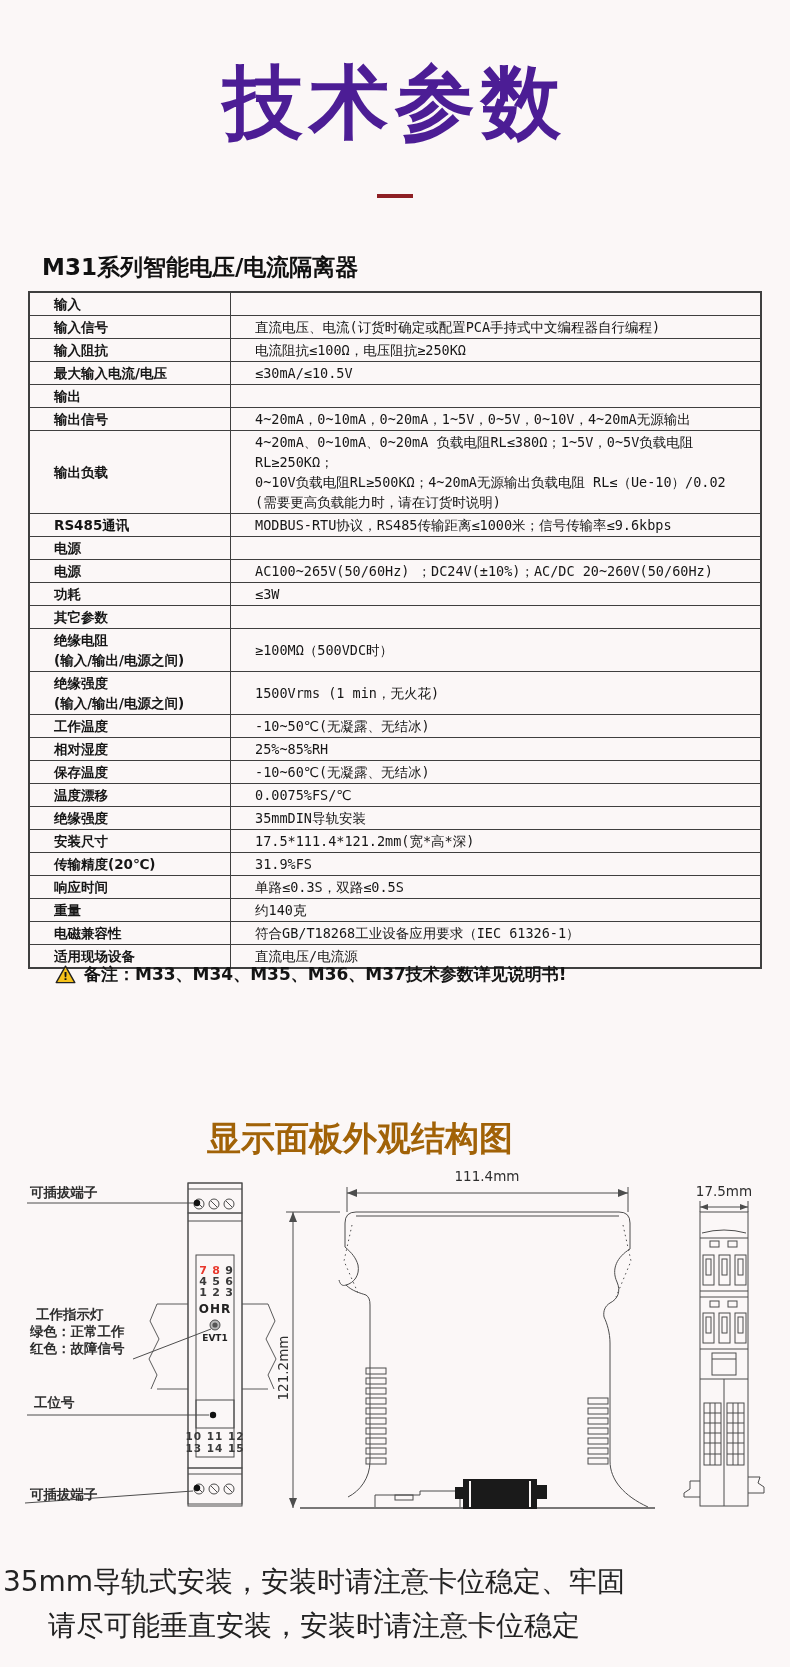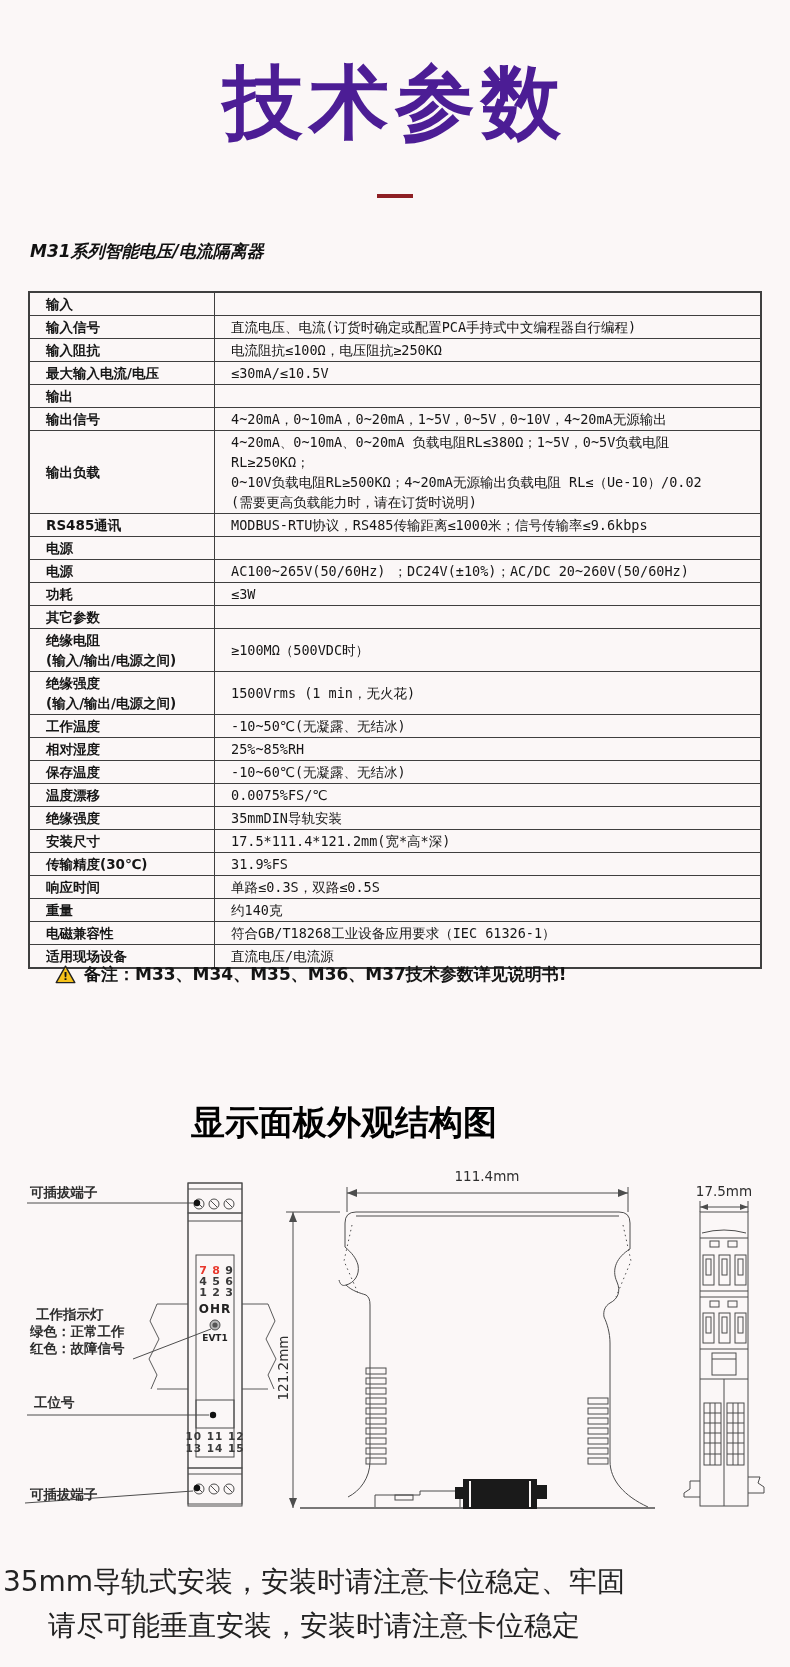--- a/index.html
+++ b/index.html
@@ -2,31 +2,31 @@
 <html><head>
 <meta charset="utf-8">
 <style>
   html,body{margin:0;padding:0;background:#fbf7f7;}
   .page{position:relative;width:790px;height:1667px;background:#fbf7f7;overflow:hidden;
         font-family:"DejaVu Sans",sans-serif;color:#1c1c1c;}
   .main-title{position:absolute;top:50px;left:0;width:790px;margin:0;text-align:center;
         font-size:80px;font-weight:900;letter-spacing:6px;color:#4c1d95;}
   .accent-dash{position:absolute;top:194px;left:50%;transform:translateX(-50%);
         width:36px;height:4px;background:#8e1f24;}
-  .sec1-title{position:absolute;top:240px;left:30px;margin:0;font-size:17px;font-weight:bold;color:#111;font-style:italic;}
+  .sec1-title{position:absolute;top:240px;left:30px;margin:12px;font-size:23px;font-weight:bold;color:#111;}
   table.spec{position:absolute;top:291px;left:28px;width:734px;border-collapse:collapse;
         border:2px solid #3f3f3f;table-layout:fixed;}
-  table.spec td{border:1px solid #3f3f3f;font-size:13.5px;line-height:20px;padding:1px 16px;
+  table.spec td{border:1px solid #3f3f3f;font-size:13.5px;line-height:20px;padding:1px 24px;
         color:#161616;white-space:pre-line;vertical-align:middle;overflow:hidden;}
   td.label{width:152px;font-weight:bold;font-size:14px;}
   td.value{font-family:"DejaVu Sans Mono","DejaVu Sans",monospace;}
   .note{position:absolute;top:963px;left:55px;display:flex;align-items:center;gap:8px;
         font-size:17px;font-weight:bold;color:#141414;}
-  .sec2-title{position:absolute;top:1100px;left:0;width:688px;margin:0;text-align:center;
-        font-size:34px;font-weight:900;color:#000000;}
+  .sec2-title{position:absolute;top:1100px;left:0;width:688px;margin:16px;text-align:center;
+        font-size:34px;font-weight:900;color:#a16207;}
   .diagram-wrap{position:absolute;top:1163px;left:0;width:790px;height:360px;}
   .footer{position:absolute;top:1560px;left:0;width:628px;text-align:center;
         font-size:28px;color:#222;line-height:1.58;}
   svg text{font-family:"DejaVu Sans",sans-serif;}
   .dlabel{font-size:13.5px;font-weight:bold;fill:#2e2e2e;}
   .dim{font-size:13.5px;fill:#2e2e2e;}
   .digit{font-size:11px;font-weight:bold;fill:#3a3a3a;}
   .digit.red{fill:#e8382d;}
   .numrow{font-size:10.5px;font-weight:bold;fill:#3a3a3a;letter-spacing:1px;}
   .brand{font-size:12px;font-weight:900;fill:#222;letter-spacing:1px;}
@@ -142,21 +142,21 @@
       <td class="label">绝缘强度</td>
       <td class="value">35mmDIN导轨安装</td>
     </tr>
 
     <tr>
       <td class="label">安装尺寸</td>
       <td class="value">17.5*111.4*121.2mm(宽*高*深)</td>
     </tr>
 
     <tr>
-      <td class="label">传输精度(30℃)</td>
+      <td class="label">传输精度(20℃)</td>
       <td class="value">31.9%FS</td>
     </tr>
 
     <tr>
       <td class="label">响应时间</td>
       <td class="value">单路≤0.3S，双路≤0.5S</td>
     </tr>
 
     <tr>
       <td class="label">重量</td>

